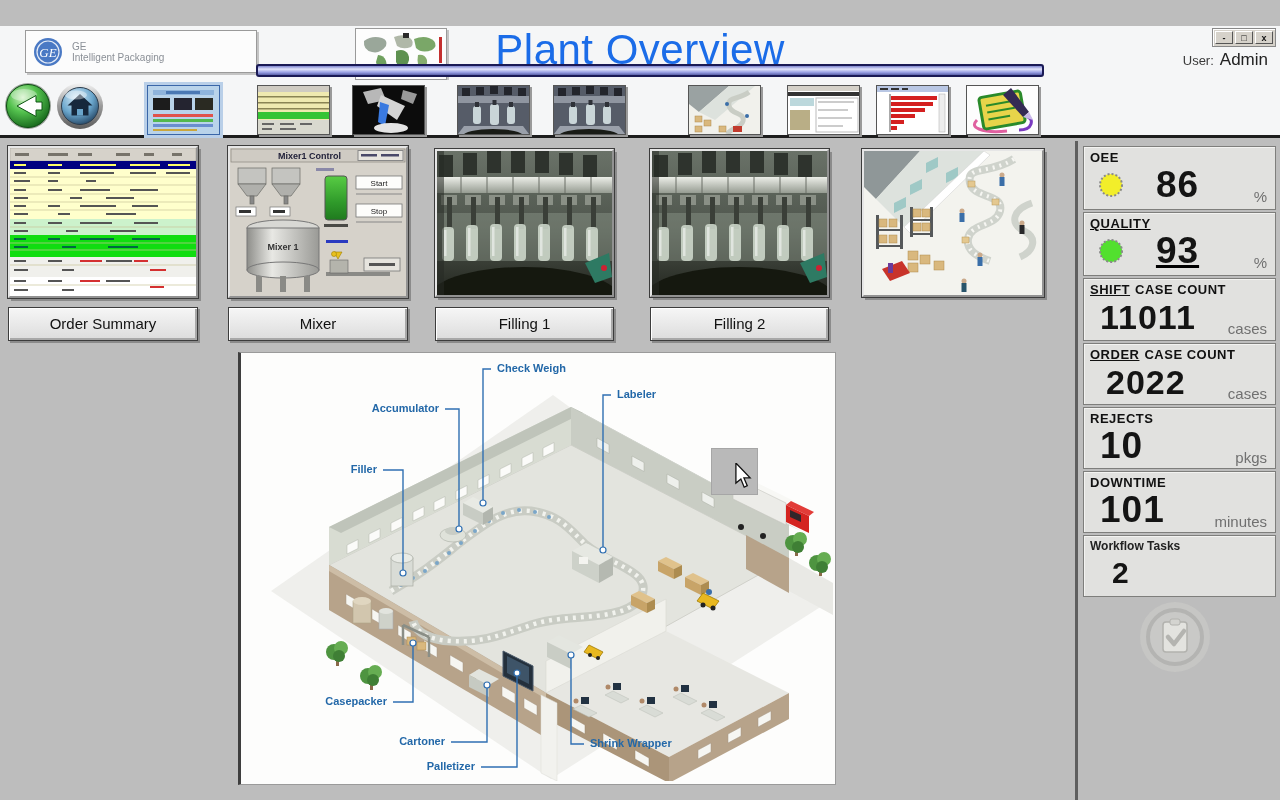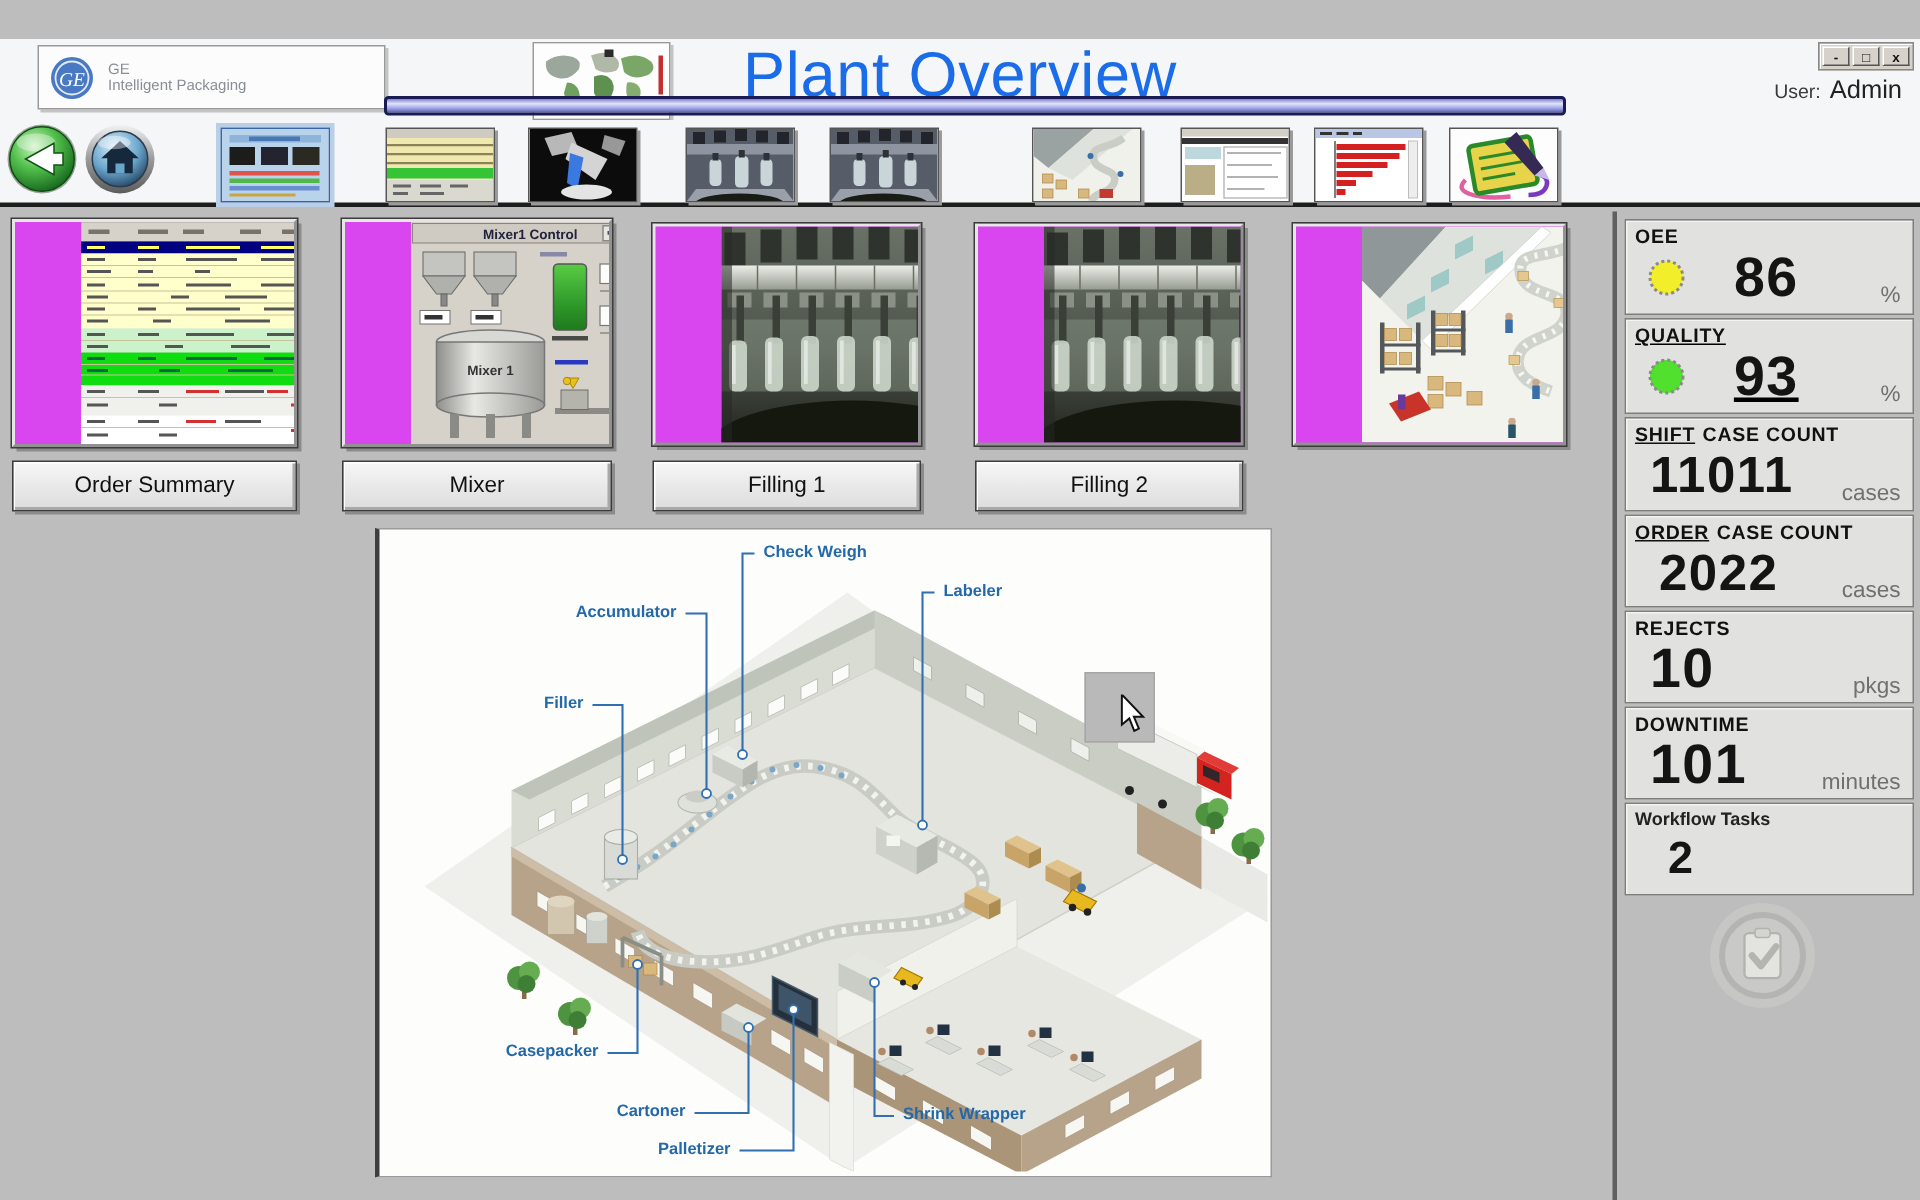--- a/index.html
+++ b/index.html
@@ -41,29 +41,29 @@
   .user-line { position:absolute; right:12px; top:24px; font-size:13px; color:#3a3a3a; }
   .user-line b { font-size:17px; font-weight:400; color:#222; margin-left:6px; }
 
   
   .roundbtn { position:absolute; top:2px; width:48px; height:48px; }
   .nav-thumb { position:absolute; top:5px; width:73px; height:50px; background:#fff;
     border:1px solid #555; box-shadow:2px 2px 0 #9a9a9a; overflow:hidden; }
   .nav-thumb.sel { box-shadow:0 0 0 3px #b9cfe8, 2px 2px 0 #9a9a9a; border-color:#3a66a8; }
 
   
-  .big-thumb { position:absolute; background:#d946ef; border:2px outset #e6e6e6; outline:1px solid #3c3c3c;
-    box-shadow:3px 3px 0 #8b8b8b; overflow:hidden;padding-left:44px; }
+  .big-thumb { position:absolute; background:#a16207; border:2px outset #e6e6e6; outline:1px solid #3c3c3c;
+    box-shadow:3px 3px 0 #8b8b8b; overflow:hidden; }
   .panel-btn { position:absolute; height:34px; background:linear-gradient(180deg,#f6f6f6,#dcdcdc);
     border:1px solid #3c3c3c; box-shadow:inset 1px 1px 0 #ffffff, inset -2px -2px 0 #a8a8a8, 2px 2px 0 #8b8b8b;
     font-size:15px; color:#111; text-align:center; line-height:32px; cursor:default; }
 
   
   .diagram { position:absolute; left:238px; top:352px; width:598px; height:433px; background:#fdfdfc;
-    border:1px solid #9a9a9a; border-left:3px solid #3e3e3e;margin-left:12px; }
+    border:1px solid #9a9a9a; border-left:3px solid #3e3e3e; }
   .dlabel { position:absolute; font-size:11px; font-weight:bold; color:#2368a8; white-space:nowrap; }
   .cursor-square { position:absolute; left:470px; top:95px; width:47px; height:47px; background:#b9b9b9; border:1px solid #a6a6a6; }
   .cursor-arrow { position:absolute; left:492px; top:110px; }
 
   
   .kpi-divider { position:absolute; left:1075px; top:141px; width:3px; height:659px; background:#5f5f5f; }
   .kpi { position:absolute; left:1083px; width:193px; background:#e1e1df; border:1px solid #7e7e7c;
     box-shadow:inset 1px 1px 0 #f3f3f1; }
   .kpi-hdr { padding:3px 0 0 6px; font-size:13px; font-weight:bold; color:#111; letter-spacing:.5px; }
   .kpi-hdr .ul { text-decoration:underline; margin-right:5px; }

